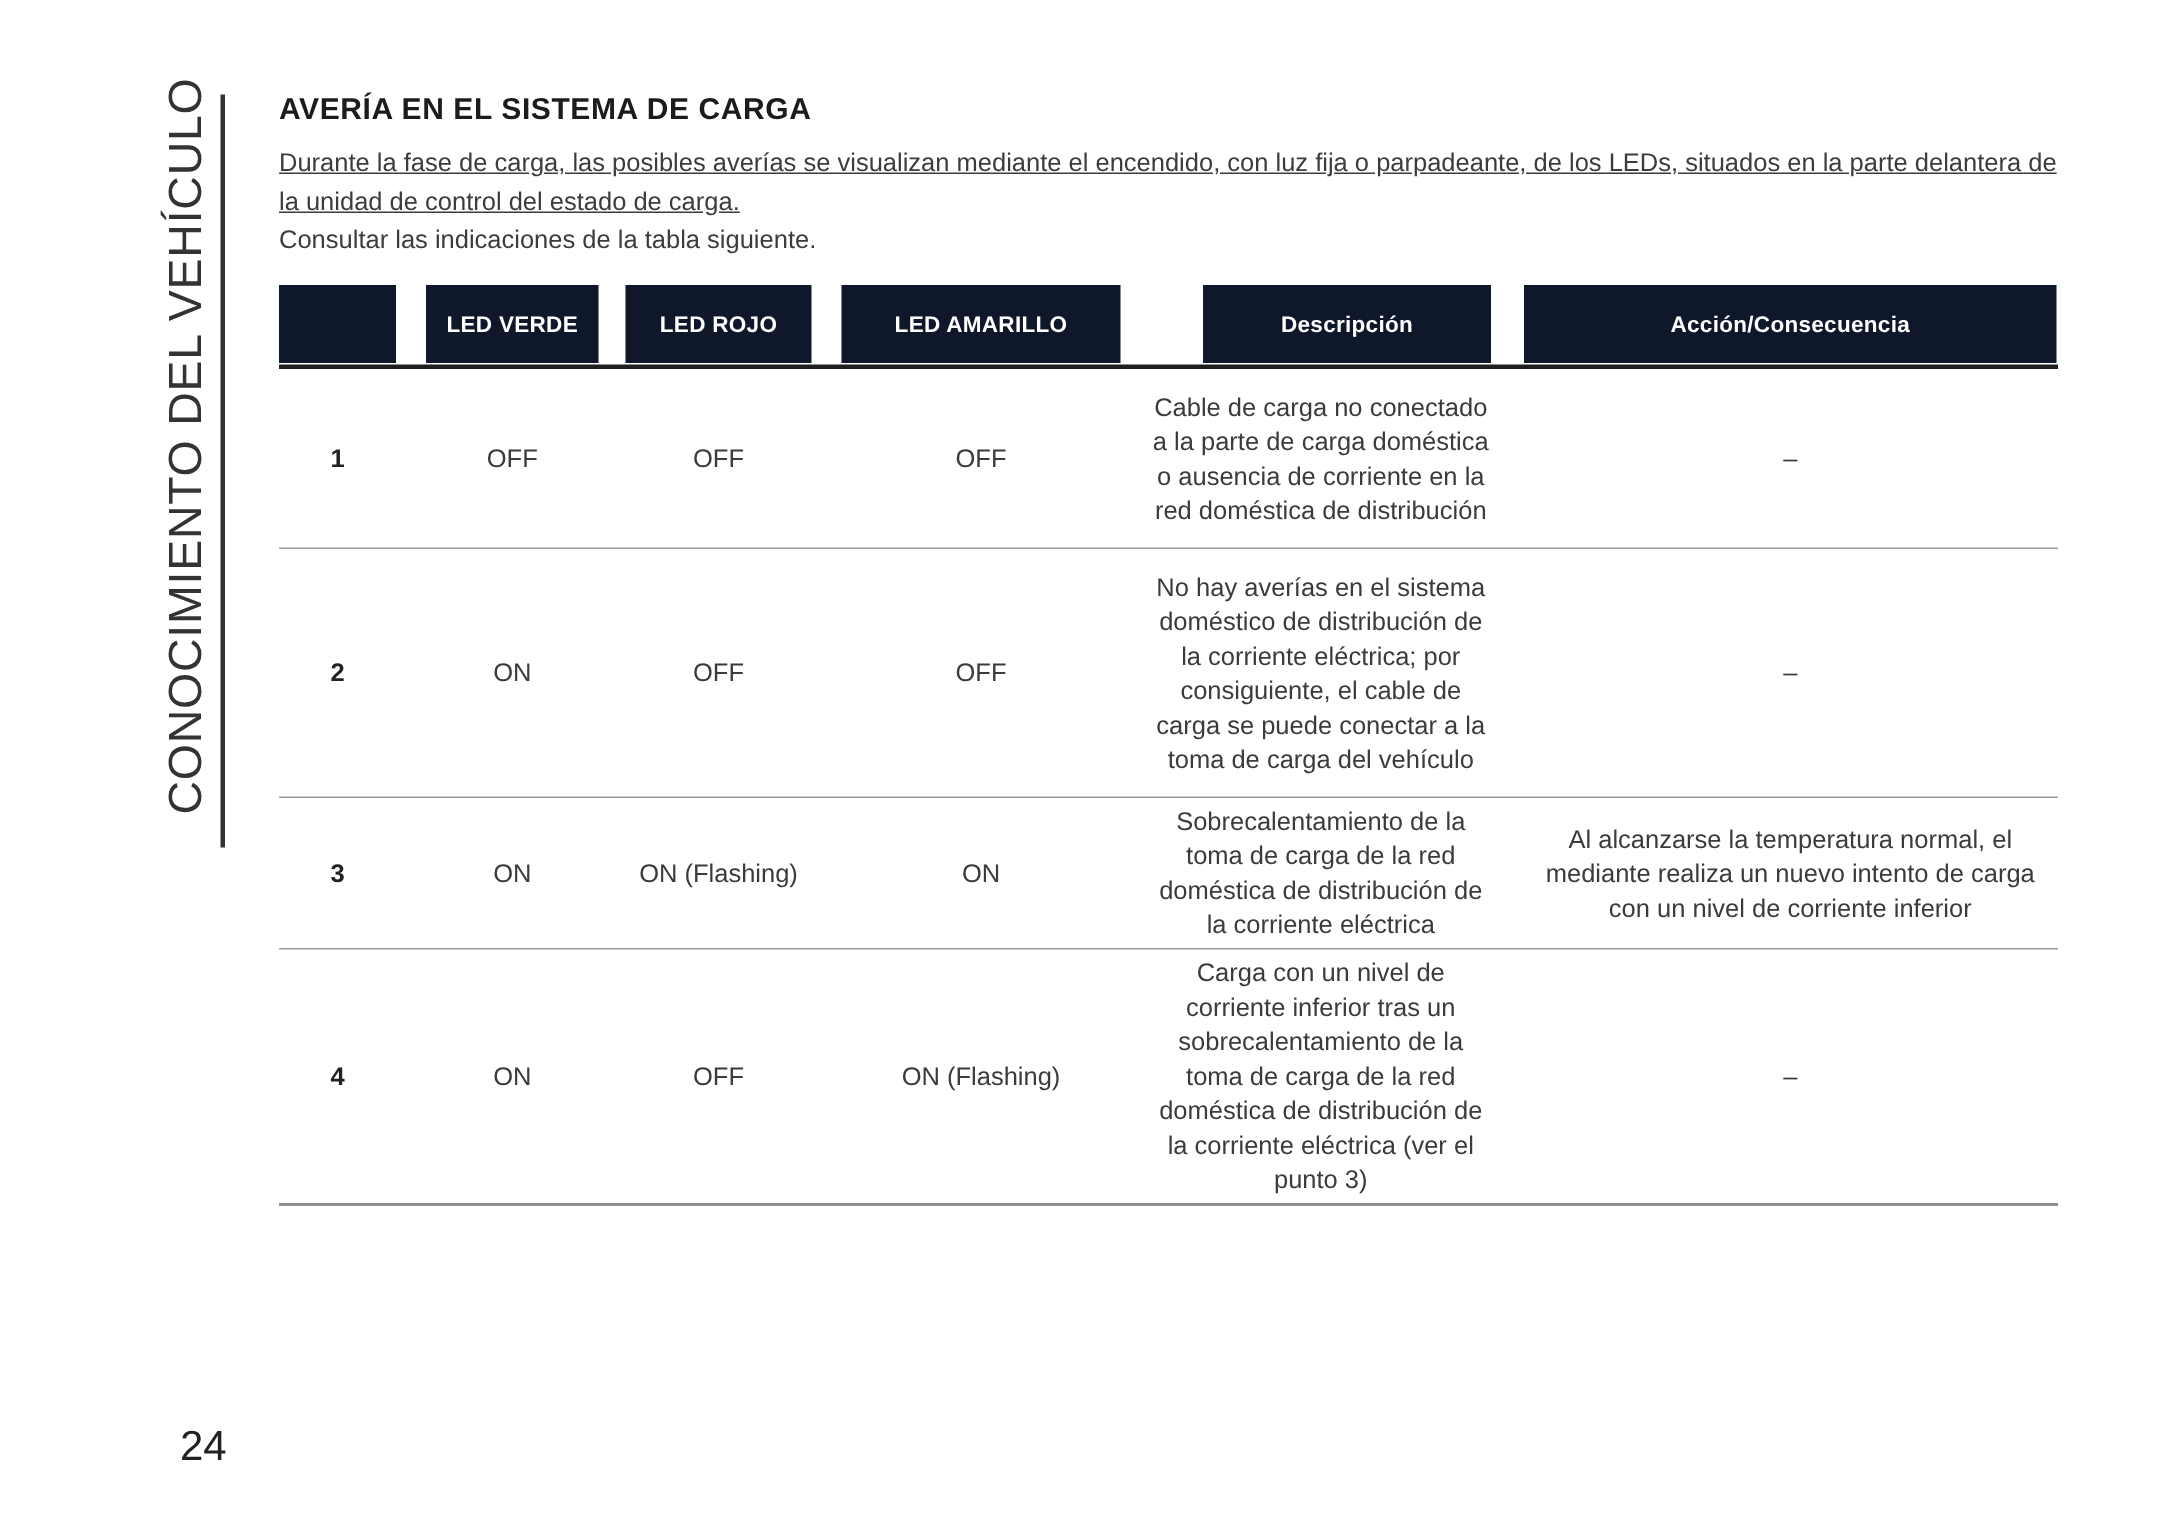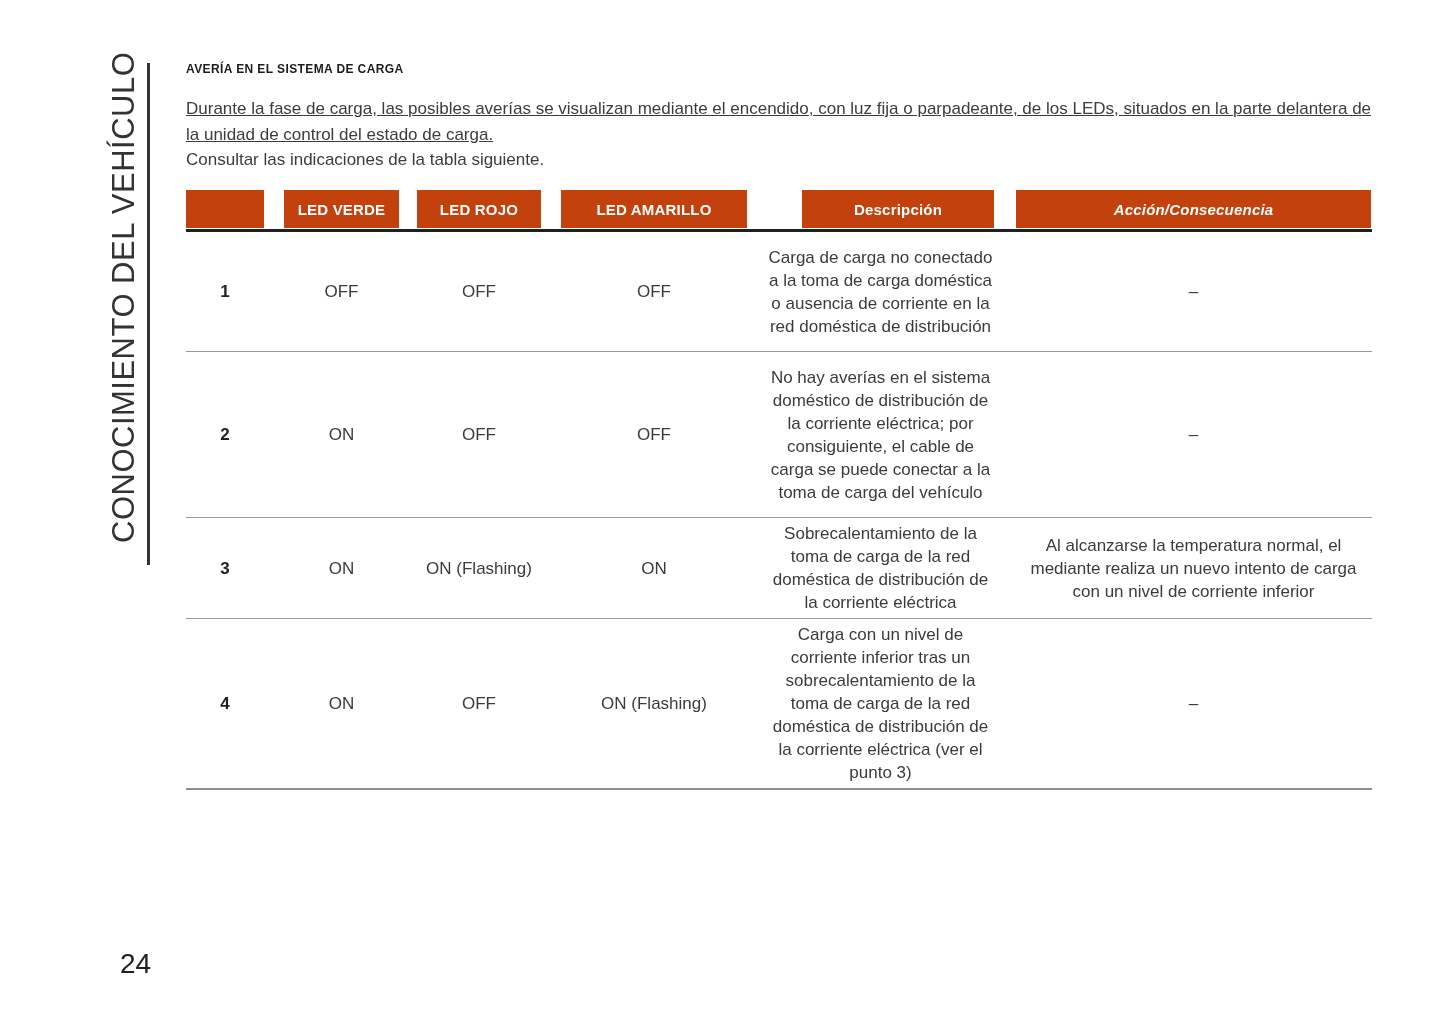--- a/index.html
+++ b/index.html
@@ -29,21 +29,21 @@
     height: 502px;
     background: #333333;
   }
 
   
   .content { position: absolute; left: 186px; top: 0; width: 1188px; }
 
   .doc-title {
     position: absolute;
     top: 62px;
-    font-size: 12px;
+    font-size: 20px;
     font-weight: 700;
     letter-spacing: 0.4px;
     color: #1c1c1c;
   }
   .para-1 {
     position: absolute;
     top: 96px;
     width: 1186px;
     font-size: 17px;
     line-height: 26px;
@@ -60,36 +60,36 @@
   }
 
   
   .led-table { position: absolute; top: 190px; width: 1186px; }
   .tgrid {
     display: grid;
     grid-template-columns: 78px 20px 115px 18px 124px 20px 186px 20px 227px 22px 355px;
     align-items: center;
   }
   .hdr-row .hcell {
-    background: #c2410c;
+    background: #0f172a;
     color: #ffffff;
     font-weight: 700;
     font-size: 15px;
-    height: 38px;
+    height: 52px;
     display: flex;
     align-items: center;
     justify-content: center;
     letter-spacing: 0.2px;
   }
   .hcell-num { grid-column: 1; }
   .hcell-verde { grid-column: 3; }
   .hcell-rojo { grid-column: 5; }
   .hcell-ama { grid-column: 7; }
   .hcell-desc { grid-column: 9; margin-left: 35px; }
-  .hcell-acc { grid-column: 11; font-style: italic; }
+  .hcell-acc { grid-column: 11; }
 
   .hdr-underline { height: 3px; background: #1f1f1f; margin-top: 1px; }
 
   .trow {
     border-bottom: 1px solid #9a9a9a;
     padding: 4px 0;
   }
   .trow:last-child { border-bottom: 2px solid #8f8f8f; }
 
   .cell { text-align: center; font-size: 17px; line-height: 23px; color: #3b3b3b; }
@@ -137,21 +137,21 @@
       <div class="hcell hcell-desc">Descripción</div>
       <div class="hcell hcell-acc">Acción/Consecuencia</div>
     </div>
     <div class="hdr-underline"></div>
 
     <div class="tgrid trow row-1">
       <div class="cell c-num">1</div>
       <div class="cell c-verde">OFF</div>
       <div class="cell c-rojo">OFF</div>
       <div class="cell c-ama">OFF</div>
-      <div class="cell c-desc">Carga de carga no conectado a la toma de carga doméstica o ausencia de corriente en la red doméstica de distribución</div>
+      <div class="cell c-desc">Cable de carga no conectado a la parte de carga doméstica o ausencia de corriente en la red doméstica de distribución</div>
       <div class="cell c-acc">–</div>
     </div>
 
     <div class="tgrid trow row-2">
       <div class="cell c-num">2</div>
       <div class="cell c-verde">ON</div>
       <div class="cell c-rojo">OFF</div>
       <div class="cell c-ama">OFF</div>
       <div class="cell c-desc">No hay averías en el sistema doméstico de distribución de la corriente eléctrica; por consiguiente, el cable de carga se puede conectar a la toma de carga del vehículo</div>
       <div class="cell c-acc">–</div>

